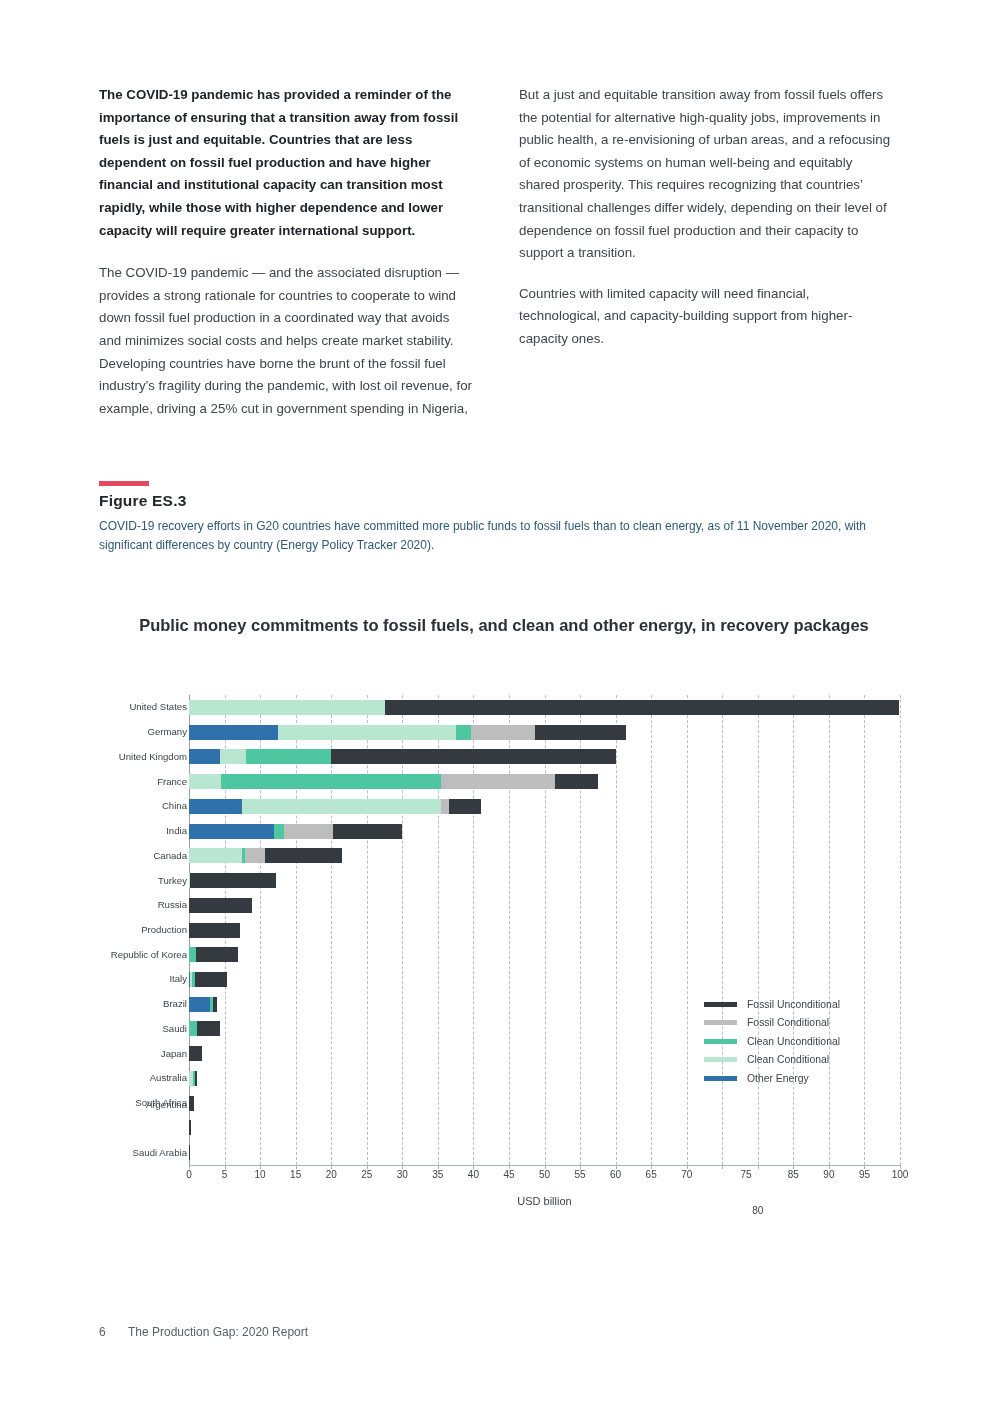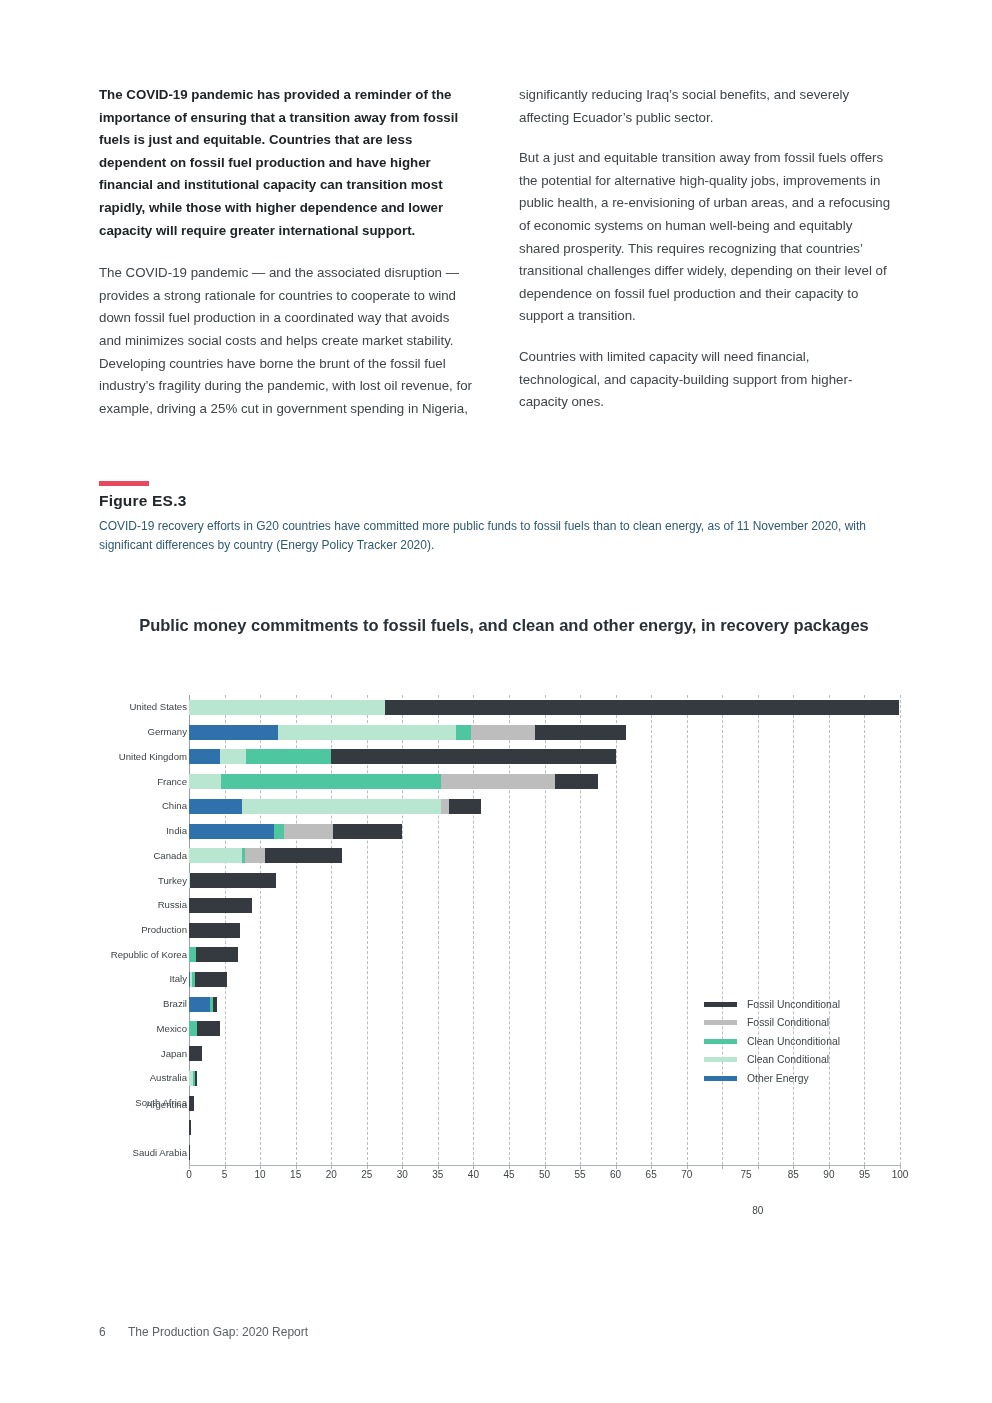--- a/index.html
+++ b/index.html
@@ -53,21 +53,20 @@
 <body>
 
 <div class="page">
 
   <div class="cols">
     <div class="col" id="left-col">
         <p class="lead">The COVID-19 pandemic has provided a reminder of the importance of ensuring that a transition away from fossil fuels is just and equitable. Countries that are less dependent on fossil fuel production and have higher financial and institutional capacity can transition most rapidly, while those with higher dependence and lower capacity will require greater international support.</p>
         <p>The COVID-19 pandemic — and the associated disruption — provides a strong rationale for countries to cooperate to wind down fossil fuel production in a coordinated way that avoids and minimizes social costs and helps create market stability. Developing countries have borne the brunt of the fossil fuel industry’s fragility during the pandemic, with lost oil revenue, for example, driving a 25% cut in government spending in Nigeria,</p>
       </div>
     <div class="col" id="right-col">
-        <p>significantly reducing Iraq’s social benefits, and severely affecting Ecuador’s public sector.</p>
         <p>But a just and equitable transition away from fossil fuels offers the potential for alternative high-quality jobs, improvements in public health, a re-envisioning of urban areas, and a refocusing of economic systems on human well-being and equitably shared prosperity. This requires recognizing that countries’ transitional challenges differ widely, depending on their level of dependence on fossil fuel production and their capacity to support a transition.</p>
         <p>Countries with limited capacity will need financial, technological, and capacity-building support from higher-capacity ones.</p>
       </div>
   </div>
 
   <div class="fig-rule"></div>
   <div class="fig-title">Figure ES.3</div>
   <div class="fig-cap">COVID-19 recovery efforts in G20 countries have committed more public funds to fossil fuels than to clean energy, as of 11 November 2020, with significant differences by country (Energy Policy Tracker 2020).</div>
 
   <div class="chart-wrap">
@@ -81,21 +80,21 @@
           <div class="ylab" style="top: 80.5789px;">France</div>
           <div class="ylab" style="top: 105.316px;">China</div>
           <div class="ylab" style="top: 130.053px;">India</div>
           <div class="ylab" style="top: 154.789px;">Canada</div>
           <div class="ylab" style="top: 179.526px;">Turkey</div>
           <div class="ylab" style="top: 204.263px;">Russia</div>
           <div class="ylab" style="top: 229px;">Production</div>
           <div class="ylab" style="top: 253.737px;">Republic of Korea</div>
           <div class="ylab" style="top: 278.474px;">Italy</div>
           <div class="ylab" style="top: 303.211px;">Brazil</div>
-          <div class="ylab" style="top: 327.947px;">Mexico</div>
+          <div class="ylab" style="top: 327.947px;">Saudi</div>
           <div class="ylab" style="top: 352.684px;">Japan</div>
           <div class="ylab" style="top: 377.421px;">Australia</div>
           <div class="ylab" style="top: 402.158px;">South Africa</div>
           <div class="ylab" style="top: 404px;">Argentina</div>
           <div class="ylab" style="top: 451.632px;">Saudi Arabia</div>
         </div>
       <div class="grid" id="grid">
           <div class="gl axis0" style="left: 0px;"></div>
           <div class="gl" style="left: 35.55px;"></div>
           <div class="gl" style="left: 71.1px;"></div>
@@ -245,20 +244,21 @@
           <div class="tk" style="left: 568.8px; margin-top: 36px;">80</div>
           <div class="tkmark" style="left: 604.35px;"></div>
           <div class="tk" style="left: 604.35px;">85</div>
           <div class="tkmark" style="left: 639.9px;"></div>
           <div class="tk" style="left: 639.9px;">90</div>
           <div class="tkmark" style="left: 675.45px;"></div>
           <div class="tk" style="left: 675.45px;">95</div>
           <div class="tkmark" style="left: 711px;"></div>
           <div class="tk" style="left: 711px;">100</div>
         </div>
+      <div class="xtitle">USD billion</div>
       <div class="legend" id="legend">
           <div class="lg-row">
             <span class="lg-swatch" style="background: rgb(52, 58, 64);"></span>
             <span class="lg-text">Fossil Unconditional</span>
           </div>
           <div class="lg-row">
             <span class="lg-swatch" style="background: rgb(189, 189, 189);"></span>
             <span class="lg-text">Fossil Conditional</span>
           </div>
           <div class="lg-row">

